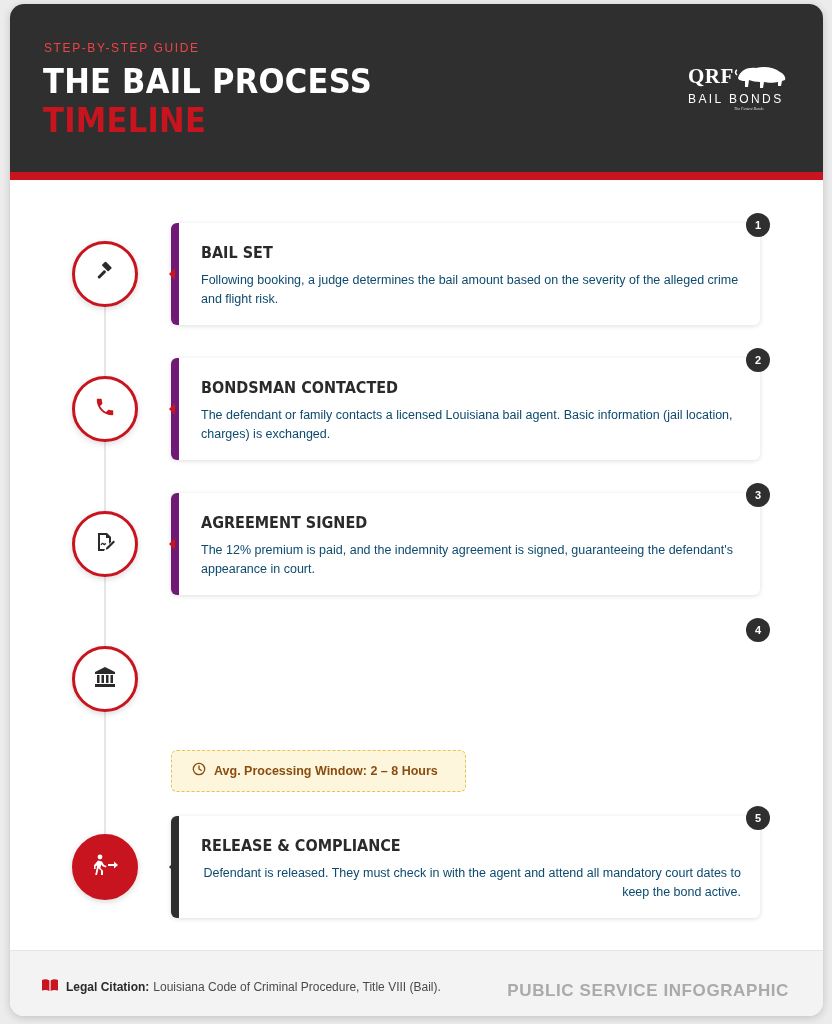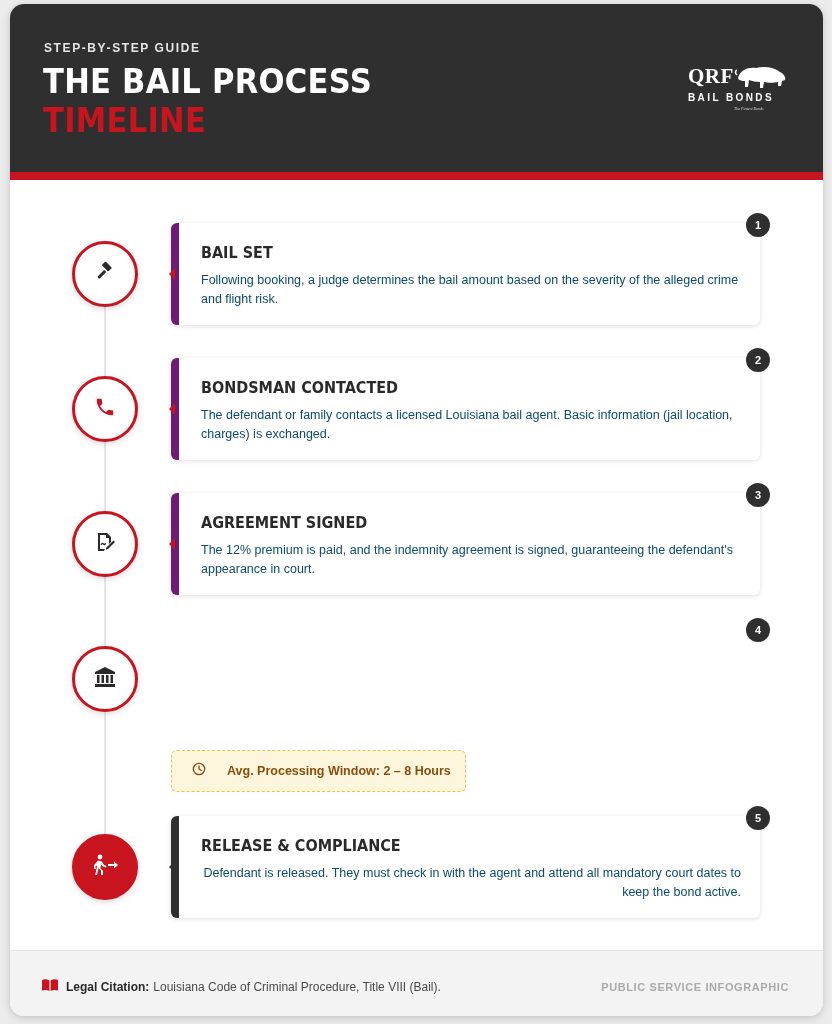--- a/index.html
+++ b/index.html
@@ -12,43 +12,43 @@
     box-shadow: 0 2px 8px rgba(0,0,0,0.18);
   }
   .header {
     position: absolute; left: 0; top: 0; width: 100%; height: 168px;
     background: #2f2f2f;
   }
   .header-bar {
     position: absolute; left: 0; top: 168px; width: 100%; height: 8px; background: #c8141e;
   }
   .eyebrow {
-    position: absolute; left: 34px; top: 37px; color: #e5e5e5;
-    font-size: 12px; font-weight: 700; letter-spacing: 1.6px; text-align: center;
+    position: absolute; left: 34px; top: 37px; color: #ef4444;
+    font-size: 12px; font-weight: 400; letter-spacing: 1.6px; text-align: center;
   }
   .title-main {
     position: absolute; left: 33px; top: 58px; color: #ffffff;
     font-size: 34px; font-weight: 700; letter-spacing: 0.3px; line-height: 38px;
     font-family: "DejaVu Sans", "Liberation Sans", sans-serif; transform: scaleX(0.9); transform-origin: left;
   }
   .title-accent {
     position: absolute; left: 33px; top: 97px; color: #c8141e;
     font-size: 34px; font-weight: 700; letter-spacing: 0.3px; line-height: 38px;
     font-family: "DejaVu Sans", "Liberation Sans", sans-serif; transform: scaleX(0.9); transform-origin: left;
   }
   .logo {
     position: absolute; left: 676px; top: 60px; width: 110px; height: 50px; color: #fff;
   }
   .logo-qrf {
     position: absolute; left: 2px; top: 0; font-family: "Liberation Serif", serif;
     font-weight: 700; font-size: 21px; letter-spacing: 0.5px;
   }
   .logo-bison { position: absolute; left: 48px; top: 0px; }
   .logo-bail {
-    position: absolute; left: 2px; top: 28px; font-size: 10px; letter-spacing: 2.4px; font-weight: 700;
+    position: absolute; left: 2px; top: 28px; font-size: 12px; letter-spacing: 2.4px; font-weight: 400;
   }
   .logo-tag {
     position: absolute; left: 48px; top: 42px; font-size: 4px; font-style: italic; color: #ddd;
     font-family: "Liberation Serif", serif;
   }
 
   .timeline-line {
     position: absolute; left: 94px; top: 262px; width: 2px; height: 590px; background: #e6e6e6;
   }
   .step-circle {
@@ -81,34 +81,34 @@
   .card-text {
     position: absolute; left: 22px; top: 48px; width: 540px; font-size: 12.5px; line-height: 19px; color: #0c4a6e;
   }
   .badge {
     position: absolute; width: 24px; height: 24px; border-radius: 50%; background: #2f2f2f;
     color: #fff; font-size: 11px; font-weight: 700; display: flex; align-items: center; justify-content: center;
   }
   .processing {
     position: absolute; left: 161px; top: 746px; width: 295px; height: 42px;
     background: #fdf6dc; border: 1px dashed #e2c45a; border-radius: 6px;
-    display: flex; align-items: center; padding-left: 20px; gap: 13px;
+    display: flex; align-items: center; padding-left: 20px;
   }
   .processing-text { margin-left: 8px; font-size: 12.5px; font-weight: 700; color: #8a4d10; }
 
   .footer {
     position: absolute; left: 0; top: 946px; width: 100%; height: 66px; background: #f3f3f4;
     border-top: 1px solid #e4e4e4;
   }
   .footer-left {
     position: absolute; left: 32px; top: 28px; font-size: 12px; color: #4a4a4a; display: flex; align-items: center;
   }
   .footer-left b { color: #2a2a2a; margin-left: 8px; margin-right: 4px; }
   .footer-right {
-    position: absolute; right: 34px; top: 30px; font-size: 11px; font-weight: 700; color: #aaaaaa; letter-spacing: 0.6px;
+    position: absolute; right: 34px; top: 30px; font-size: 17px; font-weight: 700; color: #aaaaaa; letter-spacing: 0.6px;
   }
 </style>
 </head>
 <body>
 
 <div class="page">
 
   <div class="header">
     <div class="eyebrow">STEP-BY-STEP GUIDE</div>
     <div class="title-main">THE BAIL PROCESS</div>

